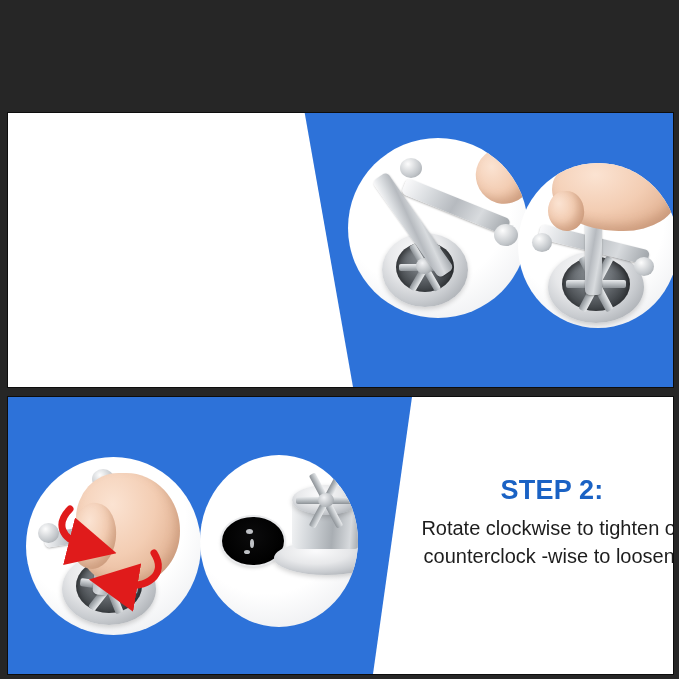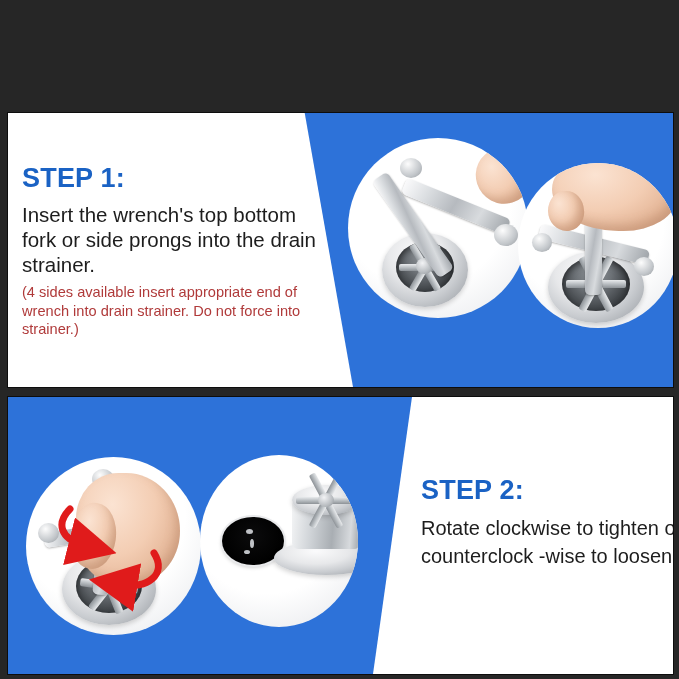--- a/index.html
+++ b/index.html
@@ -38,21 +38,21 @@
   .title-l2{left:185px;top:52px;font-size:44px;line-height:44px;}
 
   
   .card{
     position:absolute;left:7px;width:665px;
     border:1px solid #0d0d0d;
     overflow:hidden;
     background:#2d72d9;
   }
   #card-top{top:112px;height:274px;}
-  #card-bottom{top:396px;height:277px;}
+  #card-bottom{top:396px;height:277px;text-align:center;}
 
   .white-panel{position:absolute;top:0;height:100%;background:#ffffff;}
   
   #panel-top{left:0;width:345px;clip-path:polygon(0 0,86% 0,100% 100%,0 100%);}
   
   #panel-bottom{right:0;width:300px;clip-path:polygon(13% 0,100% 0,100% 100%,0 100%);}
 
   
   .txt-block{position:absolute;}
   #txt-step1{left:14px;top:50px;width:300px;}
@@ -176,25 +176,20 @@
 </style>
 </head>
 <body>
 
 <div class="page">
 
 
   <div class="card" id="card-top">
     <div class="white-panel" id="panel-top"></div>
 
-    <div class="txt-block" id="txt-step1">
-      <p class="step-head">STEP 1:</p>
-      <p class="step-body">Insert the wrench's top bottom fork or side prongs into the drain strainer.</p>
-      <p class="step-note">(4 sides available insert appropriate end of wrench into drain strainer. Do not force into strainer.)</p>
-    </div>
 
     <div class="photo" id="photo-1">
       <div class="flange" id="p1-flange"></div>
       <div class="bowl" id="p1-bowl"></div>
       <div class="spider" id="p1-bowl-spider" style="left:48px;top:104px;width:58px;height:50px;">
         <span style="width:52px;height:7px;margin:-3.5px 0 0 -26px;transform:rotate(0deg);"></span>
         <span style="width:52px;height:7px;margin:-3.5px 0 0 -26px;transform:rotate(60deg);"></span>
         <span style="width:52px;height:7px;margin:-3.5px 0 0 -26px;transform:rotate(120deg);"></span>
       </div>
       <div class="hub" id="p1-hub"></div>

